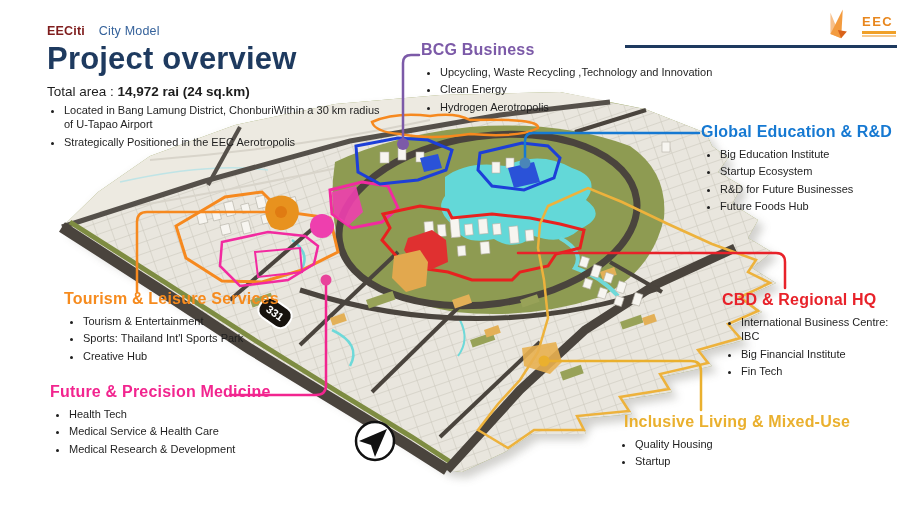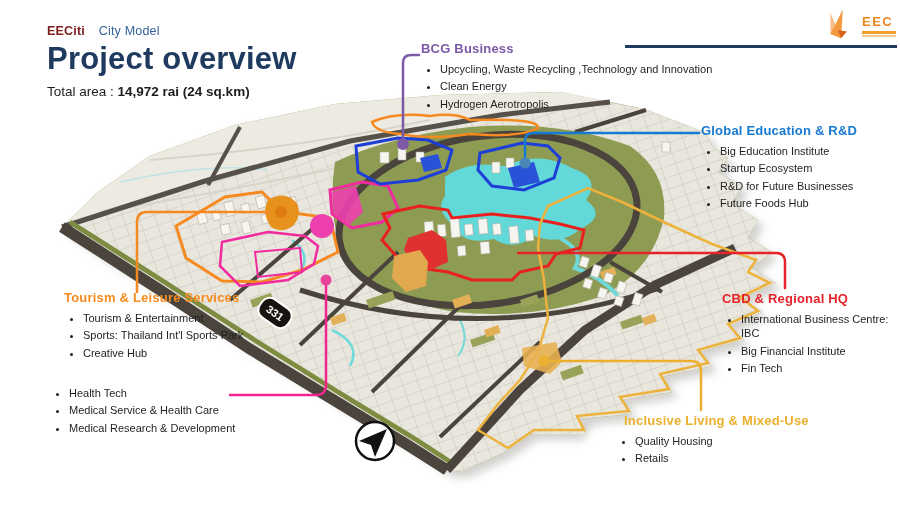--- a/index.html
+++ b/index.html
@@ -12,21 +12,21 @@
   .brandline{font-size:12.5px;letter-spacing:.2px;}
   .brand{font-weight:bold;color:#7f1d1d;}
   .crumb{color:#35629b;margin-left:10px;}
   h1{margin:3px 0 7px 0;font-size:31px;font-weight:800;color:#1e3a5f;letter-spacing:.2px;}
   .area{margin:0 0 4px 0;font-size:13.5px;color:#1d1d1d;}
   .area b{font-weight:bold;}
   ul.bullets{margin:2px 0 0 0;padding-left:17px;font-size:11px;line-height:1.3;color:#1f1f1f;}
   ul.bullets li{margin:3px 0;}
 
   .callout{position:absolute;}
-  .callout h3{margin:0 0 6px 0;font-size:13px;font-weight:800;letter-spacing:.2px;}
+  .callout h3{margin:0 0 6px 0;font-size:16px;font-weight:800;letter-spacing:.2px;}
   .callout ul.bullets{padding-left:19px;}
 
   .co-bcg{left:421px;top:41px;width:300px;}
   .co-edu{left:701px;top:123px;width:196px;}
   .co-cbd{left:722px;top:291px;width:178px;}
   .co-tour{left:64px;top:290px;width:230px;}
   .co-med{left:50px;top:383px;width:240px;}
   .co-liv{left:616px;top:413px;width:250px;}
 
   .navy-rule{position:absolute;left:625px;top:45px;width:272px;height:3px;background:#1e3a5f;}
@@ -193,20 +193,24 @@
     <circle cx="281" cy="212" r="6" fill="#e07b12"></circle>
   </svg>
 
   <div class="hdr">
     <div class="brandline">
       <span class="brand">EECiti</span>
       <span class="crumb">City Model</span>
     </div>
     <h1>Project overview</h1>
     <p class="area"><span>Total area : </span><b>14,972 rai (24 sq.km)</b></p>
+    <ul class="bullets" style="width:318px">
+        <li>Located in Bang Lamung District, ChonburiWithin a 30 km radius of U-Tapao Airport</li>
+        <li>Strategically Positioned in the EEC Aerotropolis</li>
+      </ul>
   </div>
 
   <div class="navy-rule"></div>
   <div class="logo">
     <svg width="28" height="38" viewBox="0 0 28 38">
       <polygon points="3,4 3,30 16,35" fill="#f7c08b"></polygon>
       <polygon points="18,0 3,30 16,35" fill="#f39b3f"></polygon>
       <polygon points="16,35 23,27 12,25" fill="#d9621a"></polygon>
     </svg>
     <div class="logo-txt">
@@ -247,28 +251,29 @@
   <section class="callout co-tour">
     <h3 style="color: rgb(246, 139, 30);">Tourism &amp; Leisure Services</h3>
     <ul class="bullets">
         <li>Tourism &amp; Entertainment</li>
         <li>Sports: Thailand Int'l Sports Park</li>
         <li>Creative Hub</li>
       </ul>
   </section>
 
   <section class="callout co-med">
+    <h3 style="color: rgb(242, 37, 143);">Future &amp; Precision Medicine</h3>
     <ul class="bullets">
         <li>Health Tech</li>
         <li>Medical Service &amp; Health Care</li>
         <li>Medical Research &amp; Development</li>
       </ul>
   </section>
 
   <section class="callout co-liv">
     <h3 style="color: rgb(234, 176, 46); margin-left: 8px;">Inclusive Living &amp; Mixed-Use</h3>
     <ul class="bullets">
         <li>Quality Housing</li>
-        <li>Retails</li>
+        <li>Startup</li>
       </ul>
   </section>
 
 </div>
 
 </body></html>

